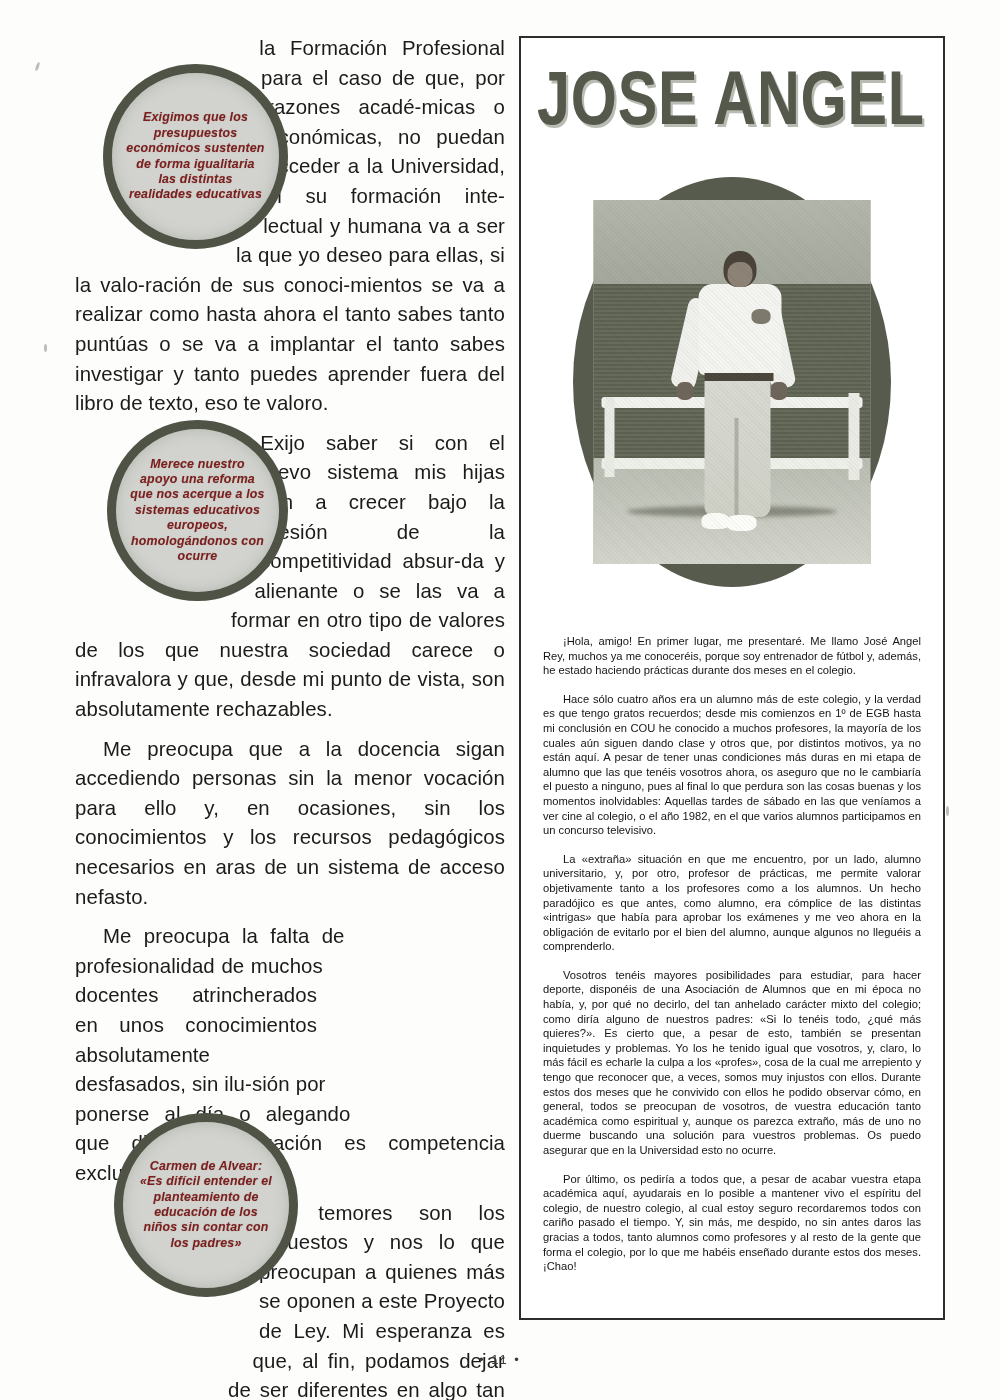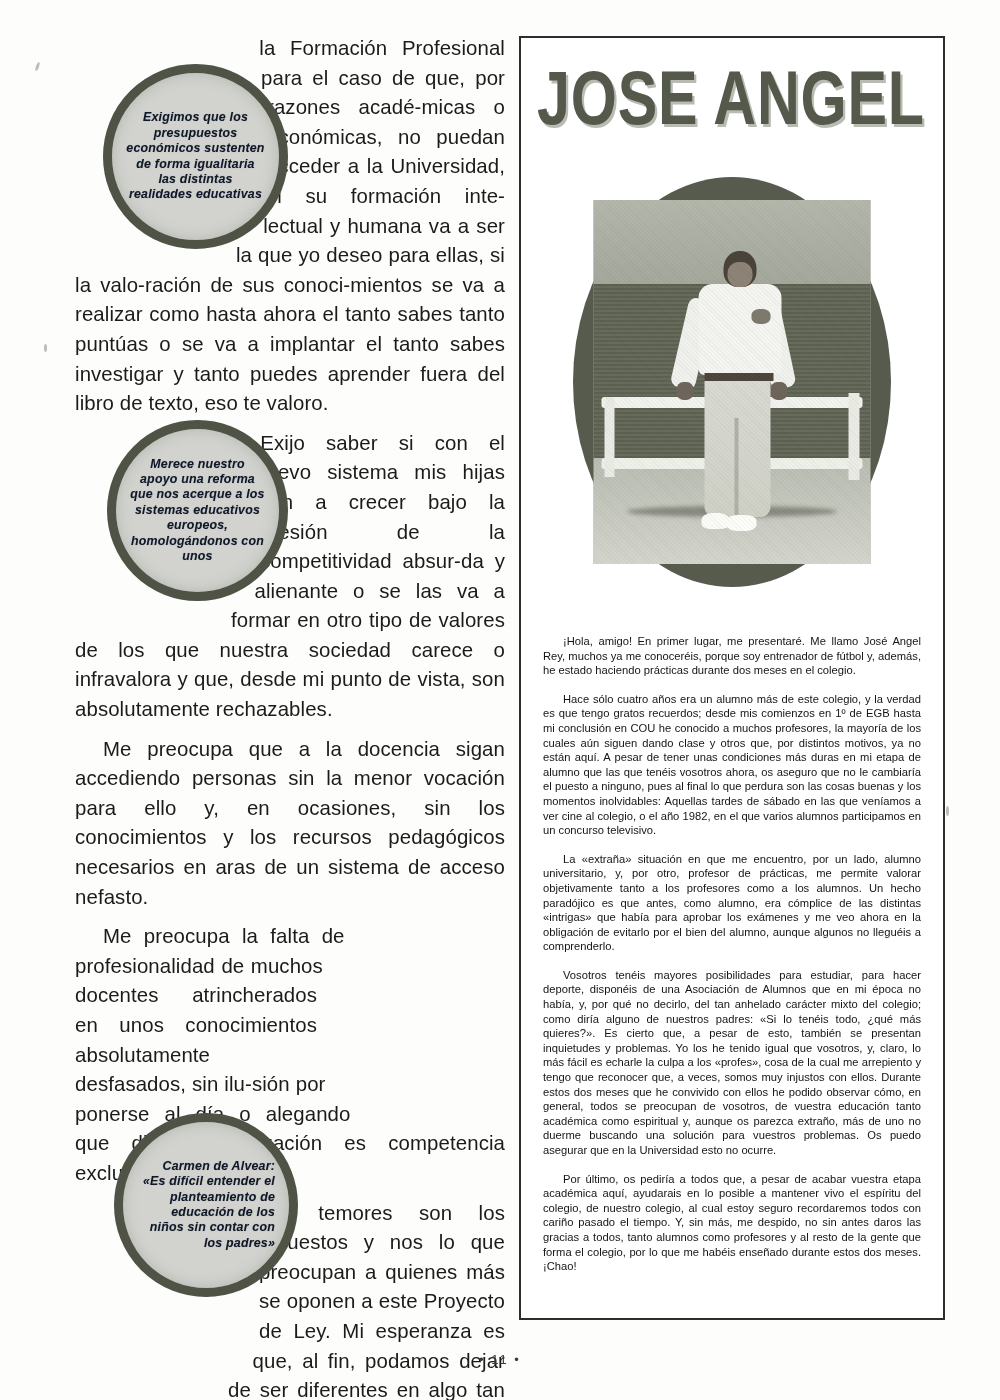--- a/index.html
+++ b/index.html
@@ -52,38 +52,38 @@
   .quote-circle{
     position:absolute;
     border-radius:50%;
     background:#d2d3cf;
     border:9px solid #4e5345;
     box-sizing:border-box;
     display:flex;
     align-items:center;
     justify-content:center;
     text-align:center;
-    color:#0f172a;
+    color:#7f1d1d;
     font-weight:bold;
     font-style:italic;
     letter-spacing:.2px;
     box-shadow:inset 0 0 14px rgba(120,125,112,.35);
     overflow:hidden;
   }
   .quote-circle .qtext{
     display:block;
     padding:0 14px;
     font-size:12.4px;
     line-height:15.4px;
     text-shadow:0 0 1px rgba(83,89,74,.4);
   }
   #qc1{ left:103px; top:64px;  width:185px;height:185px; }
   #qc2{ left:107px; top:420px; width:181px;height:181px; }
   #qc3{ left:296px; top:775px; width:188px;height:188px; }
-  #qc4{ left:114px; top:1113px;width:184px;height:184px;text-align:right; }
+  #qc4{ left:114px; top:1113px;width:184px;height:184px; }
 
   
   .right-col{
     position:absolute;
     left:519px; top:36px;
     width:426px; height:1284px;
     border:2px solid #2d2d2d;
     box-sizing:border-box;
     background:#fff;
   }
@@ -229,21 +229,21 @@
     <p>Me preocupa la falta de profesionalidad de muchos docentes atrincherados en unos conocimientos absolutamente desfasados, sin ilu-sión por ponerse al día o alegando que dicha actualización es competencia exclusiva del Ministerio.</p>
 
     <div class="float-shape sh4"></div>
     <p>Mis temores son los expuestos y nos lo que preocupan a quienes más se oponen a este Proyecto de Ley. Mi esperanza es que, al fin, podamos dejar de ser diferentes en algo tan importante como es la educación, y ello a pesar de ser cons-ciente de que aun no lleguemos a alcan-zar los niveles edu-cativos existentes en Europa.</p>
   </div>
 
   <div class="quote-circle" id="qc1">
     <span class="qtext">Exigimos que los presupuestos económicos sustenten de forma igualitaria las distintas realidades educativas</span>
   </div>
   <div class="quote-circle" id="qc2">
-    <span class="qtext">Merece nuestro apoyo una reforma que nos acerque a los sistemas educativos europeos, homologándonos con unos</span>
+    <span class="qtext">Merece nuestro apoyo una reforma que nos acerque a los sistemas educativos europeos, homologándonos con ocurre</span>
   </div>
   <div class="quote-circle" id="qc4">
     <span class="qtext">Carmen de Alvear: «Es difícil entender el planteamiento de educación de los niños sin contar con los padres»</span>
   </div>
 
   <div class="right-col">
 
     <div class="headline-wrap">
       <div class="headline">JOSE ANGEL REY</div>
     </div>

